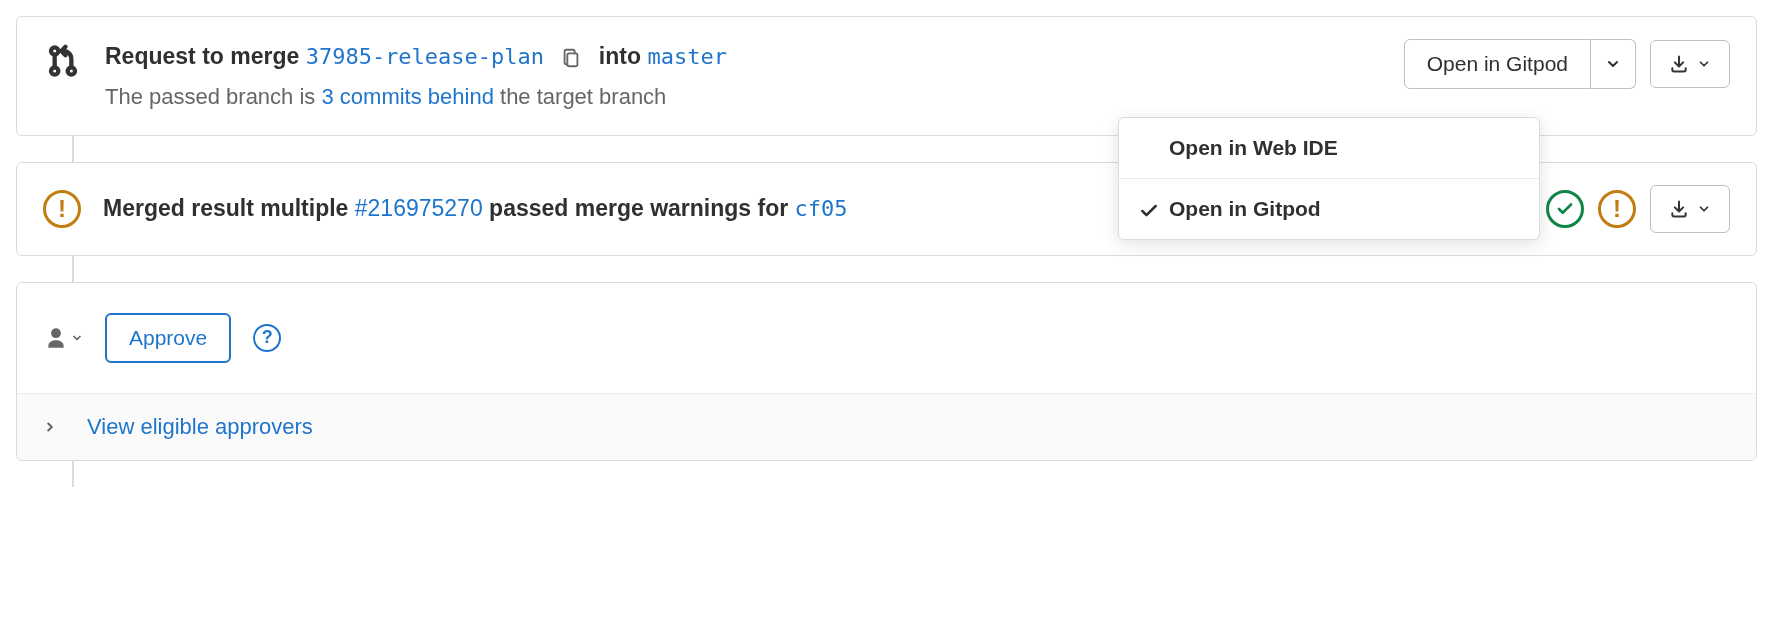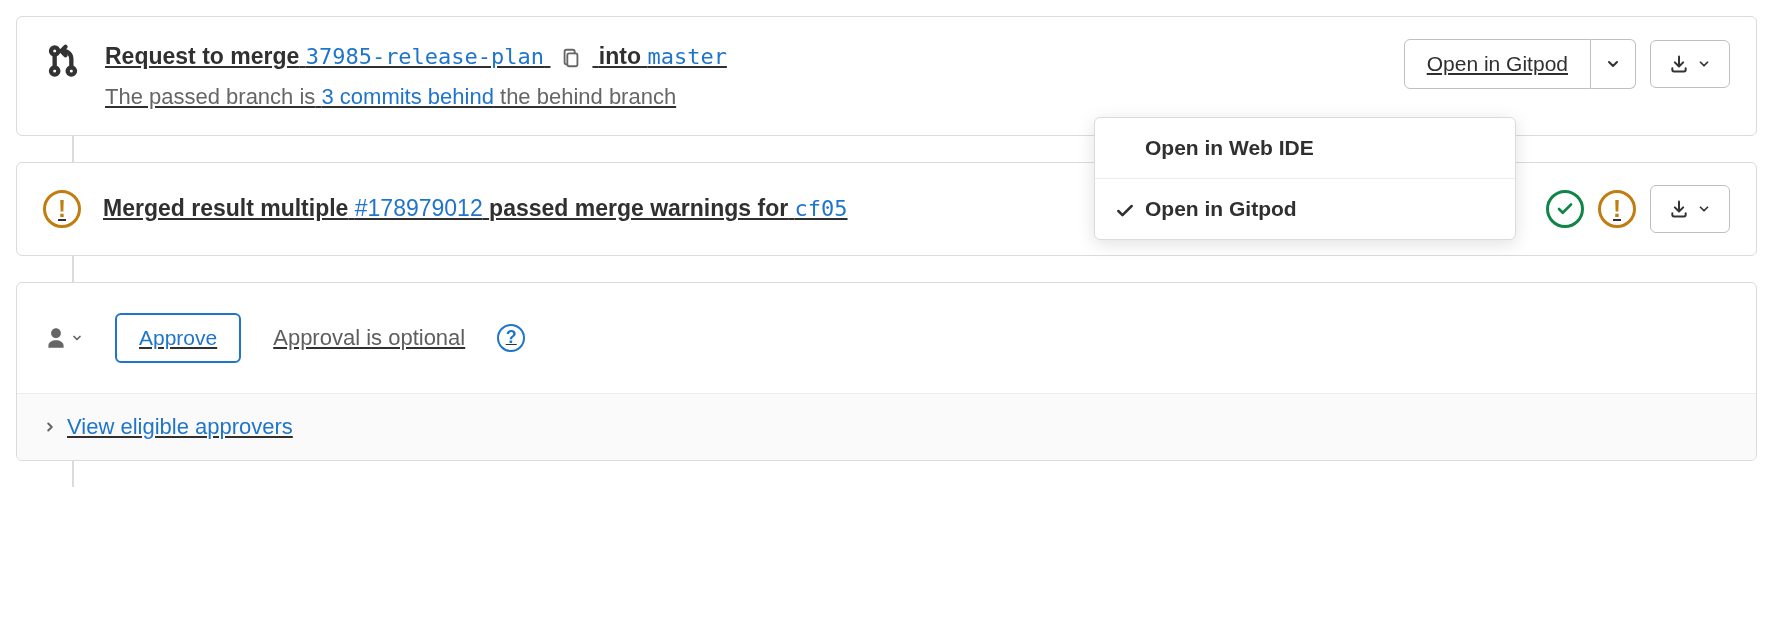--- a/index.html
+++ b/index.html
@@ -10,21 +10,20 @@
     font-size: 21px;
     color: #303030;
     background: #fff;
   }
   .widget {
     border: 1px solid #dbdbdb;
     border-radius: 6px;
     background: #fff;
     margin-bottom: 0;
     position: relative;
-    text-decoration: underline;
   }
   .widget-row {
     display: flex;
     align-items: flex-start;
     padding: 22px 26px;
   }
   .status-icon {
     flex: 0 0 auto;
     margin-right: 22px;
     display: flex;
@@ -107,21 +106,21 @@
     border-radius: 50%;
     display: inline-flex;
     align-items: center;
     justify-content: center;
   }
   .ring-warn { border: 3px solid #c17d10; color: #c17d10; font-weight: 700; font-size: 24px; }
   .ring-ok   { border: 3px solid #108548; color: #108548; }
   .dropdown-panel {
     position: absolute;
     top: 100px;
-    right: 240px;
+    right: 216px;
     width: 422px;
     background: #fff;
     border: 1px solid #dbdbdb;
     border-radius: 6px;
     box-shadow: 0 4px 18px rgba(0,0,0,0.12);
     z-index: 50;
   }
   .dropdown-item {
     display: flex;
     padding: 18px 20px;
@@ -129,42 +128,42 @@
     border-bottom: 1px solid #ececec;
   }
   .dropdown-item:last-child { border-bottom: none; }
   .dd-check { width: 30px; flex: 0 0 30px; padding-top: 4px; color:#303030; }
   .dd-text { flex: 1; }
   .dd-title { font-weight: 600; font-size: 21px; color:#303030; }
   .dd-desc { font-size: 20px; color: #5e5e5e; margin-top: 2px; line-height:1.4; }
   .approve-row {
     display:flex;
     align-items:center;
-    gap: 32px;
+    gap: 22px;
     padding: 30px 26px;
   }
   .help-circle {
     display:inline-flex;
     align-items:center;
     justify-content:center;
     width:28px; height:28px;
     border:2.5px solid #1f75cb;
     border-radius:50%;
     color:#1f75cb;
     font-weight:700;
     font-size:18px;
     cursor:pointer;
   }
   .eligible-row {
     background: #fafafa;
     border-top: 1px solid #ececec;
     border-radius: 0 0 6px 6px;
     display:flex;
     align-items:center;
-    gap: 10px;
+    gap: 30px;
     padding: 20px 26px;
   }
   .chevron { color:#666; font-size:18px; }
   svg { display:block; }
 </style>
 </head>
 <body>
 
 <div class="widget" style="position:relative;">
   <div class="widget-row">
@@ -187,21 +186,21 @@
             <rect x="8" y="7" width="11" height="14" rx="2"></rect>
             <path d="M16 7 V5 a2 2 0 0 0 -2 -2 H7 a2 2 0 0 0 -2 2 v12 a2 2 0 0 0 2 2 h1"></path>
           </svg>
         </span>
         <span class="bold">into</span>
         <a class="link mono">master</a>
       </div>
       <div class="body-sub">
         <span>The passed branch is</span>
         <a class="link">3 commits behind</a>
-        <span>the behind branch</span>
+        <span>the target branch</span>
       </div>
     </div>
     <div class="actions">
       <div class="btn-group">
         <button class="btn">Open in Gitpod</button>
         <button class="btn">
           <svg width="16" height="16" viewBox="0 0 24 24" fill="none" stroke="#333" stroke-width="3" stroke-linecap="round" stroke-linejoin="round">
               <polyline points="6 9 12 15 18 9"></polyline>
             </svg>
         </button>
@@ -242,21 +241,21 @@
 <div class="connector"></div>
 
 <div class="widget">
   <div class="widget-row" style="align-items:center;">
     <div class="status-icon" style="padding-top:0;">
       <span class="status-ring ring-warn">!</span>
     </div>
     <div class="body-col">
       <div class="body-main">
         <span class="bold">Merged result multiple</span>
-        <a class="link">#178979012</a>
+        <a class="link">#216975270</a>
         <span class="bold">passed merge warnings for</span>
         <a class="link mono">cf05</a>
       </div>
     </div>
     <div class="actions">
       <span class="status-ring ring-ok">
         <svg width="18" height="18" viewBox="0 0 24 24" fill="none" stroke="#108548" stroke-width="3.5" stroke-linecap="round" stroke-linejoin="round">
             <polyline points="4 12 9 17 20 6"></polyline>
           </svg>
       </span>
@@ -281,21 +280,20 @@
   <div class="approve-row">
     <span style="display:inline-flex;align-items:center;gap:2px;color:#666;">
       <svg width="26" height="26" viewBox="0 0 24 24" fill="#666">
         <path d="M12 12c2.5 0 4.5-2 4.5-4.5S14.5 3 12 3 7.5 5 7.5 7.5 9.5 12 12 12zm0 2c-3.5 0-7 1.8-7 5v2h14v-2c0-3.2-3.5-5-7-5z"></path>
       </svg>
       <svg width="12" height="12" viewBox="0 0 24 24" fill="none" stroke="#666" stroke-width="3.5" stroke-linecap="round" stroke-linejoin="round">
           <polyline points="6 9 12 15 18 9"></polyline>
         </svg>
     </span>
     <button class="btn-outline-blue">Approve</button>
-    <span style="color:#5e5e5e;font-size:22px">Approval is optional</span>
     <span class="help-circle">?</span>
   </div>
   <div class="eligible-row">
     <span class="chevron">
       <svg width="14" height="14" viewBox="0 0 24 24" fill="none" stroke="#666" stroke-width="3.5" stroke-linecap="round" stroke-linejoin="round">
           <polyline points="9 6 15 12 9 18"></polyline>
         </svg>
     </span>
     <a class="link" style="font-size:22px">View eligible approvers</a>
   </div>

